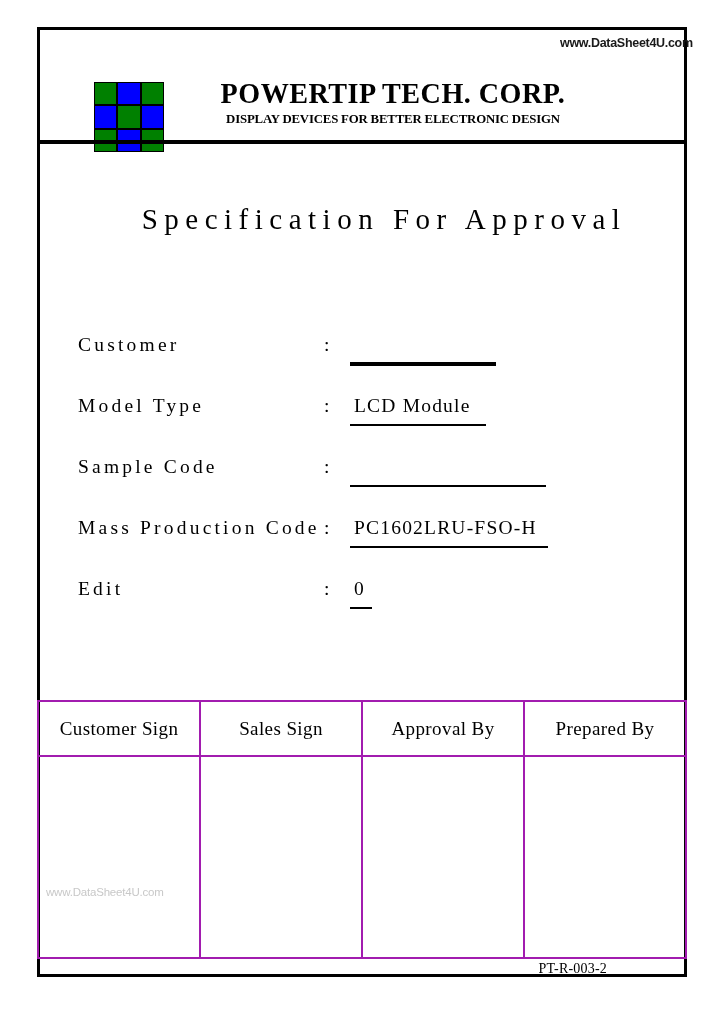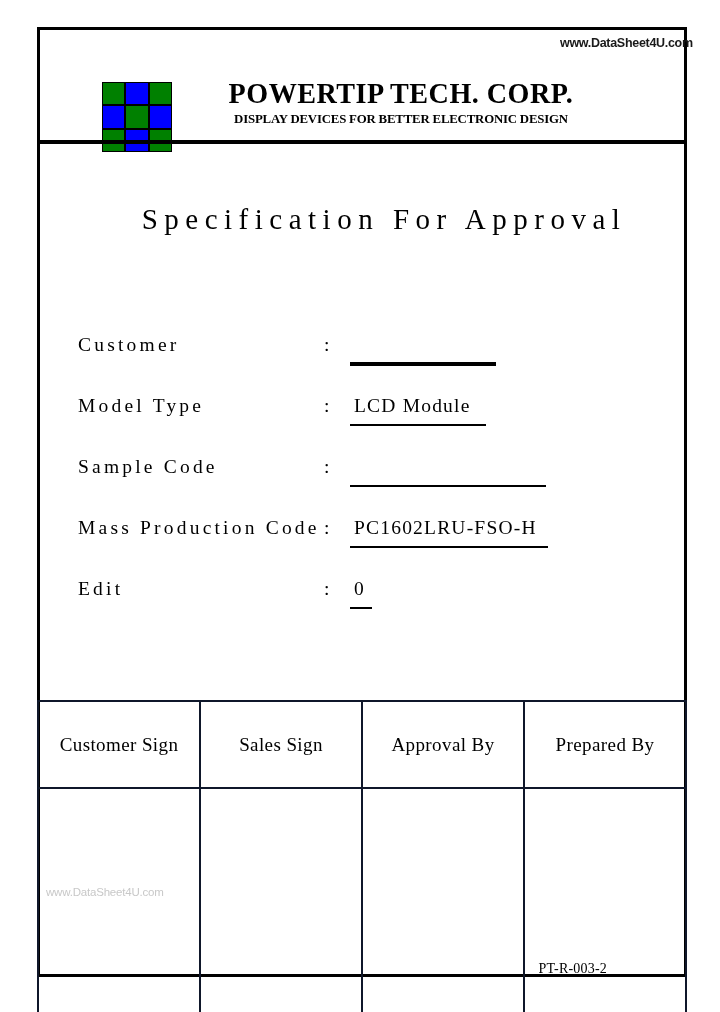--- a/index.html
+++ b/index.html
@@ -30,21 +30,21 @@
     top: 27px;
     width: 650px;
     height: 950px;
     border: 3px solid #000;
     box-sizing: border-box;
   }
 
   
   .header-band {
     position: absolute;
-    left: 31px;
+    left: 23px;
     top: 30px;
     width: 624px;
     height: 112px;
     box-sizing: border-box;
   }
   .header-rule {
     position: absolute;
     left: 40px;
     top: 140px;
     width: 644px;
@@ -175,22 +175,22 @@
   .sign-table {
     position: absolute;
     left: 37px;
     top: 700px;
     width: 650px;
     height: 255px;
     border-collapse: collapse;
     table-layout: fixed;
   }
   .sign-table th, .sign-table td {
-    border: 2px solid #0f172a;
-    padding: 16px;
+    border: 2px solid #a21caf;
+    padding: 0;
     font-weight: normal;
   }
   .sign-table th {
     height: 53px;
     font-size: 19px;
     letter-spacing: 0.4px;
     text-align: center;
     vertical-align: middle;
   }
   .sign-table td { height: 200px; }

